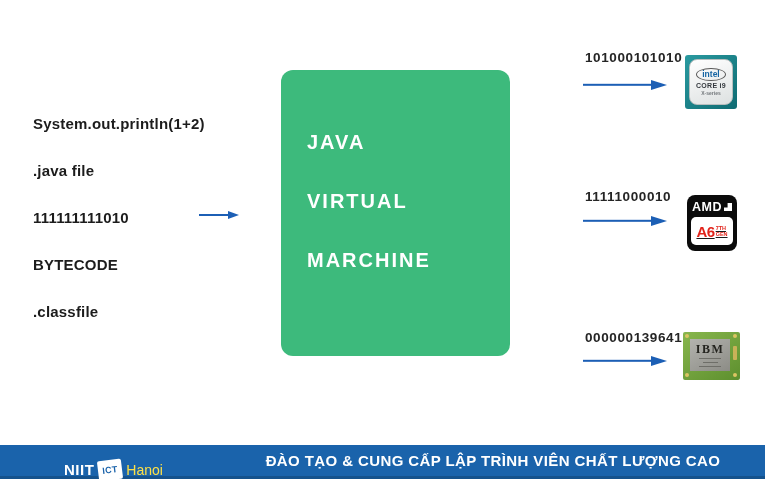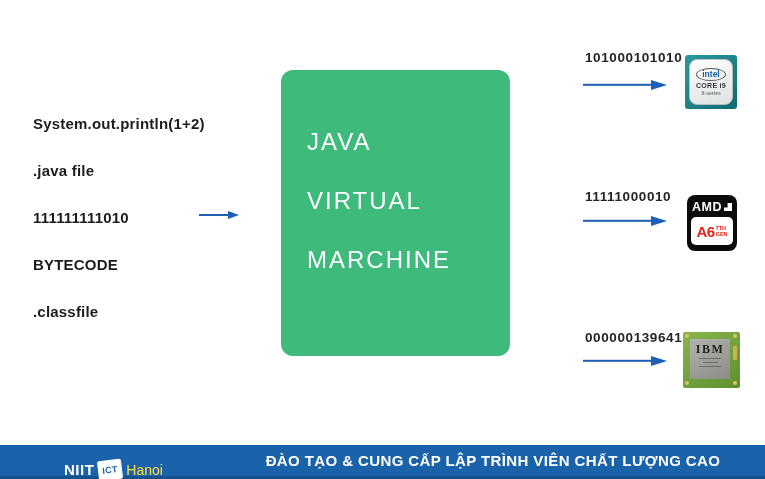--- a/index.html
+++ b/index.html
@@ -40,21 +40,21 @@
   .arrow.big .line{right:14px;}
 
   
   .jvm-box{
     position:absolute;left:281px;top:70px;width:229px;height:286px;
     background:var(--green);border-radius:12px;
     display:flex;flex-direction:column;gap:27px;
     padding:56px 0 0 26px;
   }
   .jvm-line{
-    color:#ffffff;font-size:24px;line-height:32px;font-weight:400;
+    color:#ffffff;font-size:20px;line-height:32px;font-weight:700;
     letter-spacing:2px;white-space:nowrap;
   }
 
   
   .out-row{position:absolute;left:583px;width:160px;height:72px;}
   .binary{
     position:absolute;left:2px;top:0;
     font-size:13.5px;font-weight:700;letter-spacing:.6px;color:#252525;white-space:nowrap;
   }
   .out-row .arrow{left:0;width:84px;}
@@ -81,27 +81,27 @@
   .intel-series{font-size:5px;font-weight:700;color:#707579;}
 
   
   .chip-amd{left:104px;top:6px;width:50px;height:56px;background:#0b0b0b;border-radius:8px;padding:2px 4px 4px;}
   .amd-top{height:20px;display:flex;align-items:center;justify-content:center;gap:2px;}
   .amd-brand{color:#ffffff;font-weight:700;font-size:12.5px;letter-spacing:.5px;}
   .amd-mark{width:8px;height:8px;background:#ffffff;
     clip-path:polygon(45% 0,100% 0,100% 100%,0 100%,0 55%,45% 55%);}
   .amd-bottom{
     height:28px;background:#ffffff;border-radius:5px;
-    display:flex;align-items:center;justify-content:center;gap:1px;
+    display:flex;align-items:center;justify-content:center;gap:1px;text-decoration:underline;
   }
   .amd-model{color:var(--amd-red);font-weight:700;font-size:15px;letter-spacing:-.5px;}
   .amd-gen{display:flex;flex-direction:column;color:var(--amd-red);font-weight:700;font-size:5.5px;line-height:5.5px;margin-top:1px;}
 
   
-  .chip-ibm{left:100px;top:2px;width:57px;height:56px;
+  .chip-ibm{left:100px;top:2px;width:57px;height:48px;
     background:linear-gradient(145deg,#88b64d,#5d8f2e);border-radius:2px;}
   .ibm-die{
     position:absolute;inset:7px 10px 9px 7px;
     background:linear-gradient(150deg,#b3b3ae,#8c8c86);
     display:flex;flex-direction:column;align-items:center;padding-top:5px;
   }
   .ibm-logo{font-family:"Liberation Serif",serif;font-size:12px;font-weight:700;letter-spacing:1.5px;color:#24241f;line-height:11px;}
   .ibm-line{width:22px;height:1.5px;background:#6e6e68;margin-top:2.5px;}
   .ibm-line.short{width:15px;}
   .pcb-dot{position:absolute;width:4px;height:4px;border-radius:50%;background:#dcc463;}

